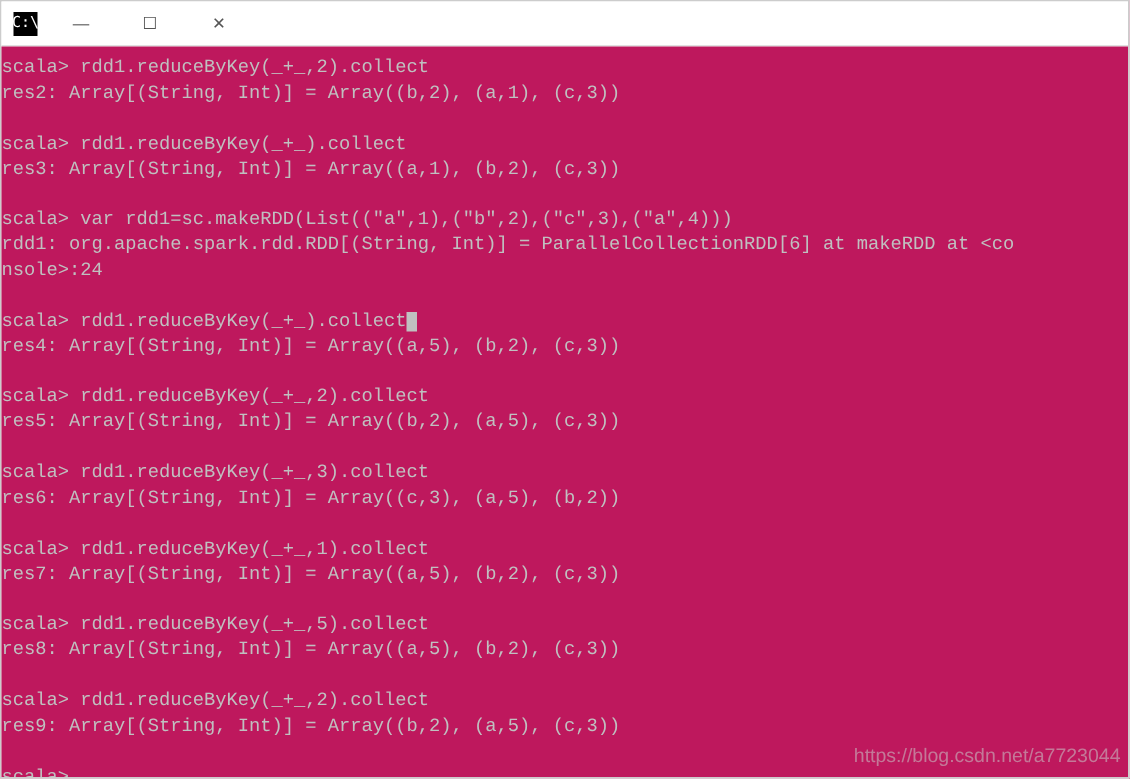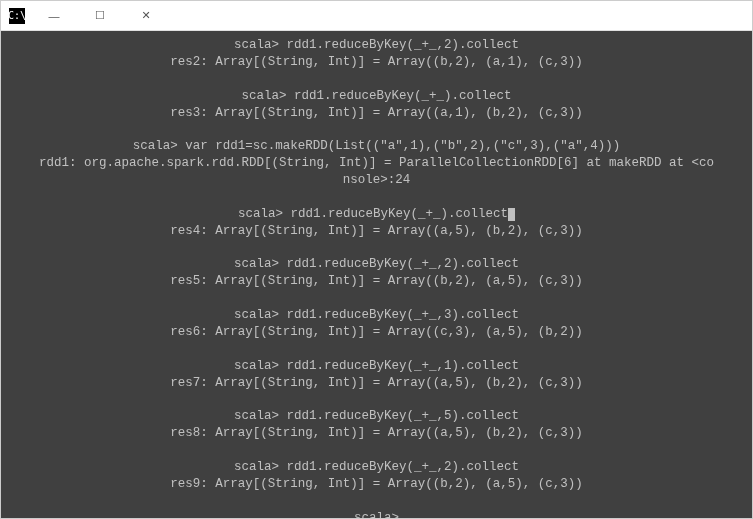--- a/index.html
+++ b/index.html
@@ -53,28 +53,27 @@
       height: 30px;
       display: flex;
       align-items: center;
       justify-content: center;
       color: #555;
       font-family: 'Segoe UI', sans-serif;
       font-size: 11px;
     }
     .terminal {
       flex: 1;
-      background: #404040;
+      background: #be185d;
       color: #c0c0c0;
       padding: 6px 0;
       overflow: hidden;
       white-space: pre;
       line-height: 1.35;
       font-size: 12.5px;
-      text-align: center;
     }
     .terminal .line { display: block; }
     .cursor {
       display: inline-block;
       width: 7px;
       height: 13px;
       background: #c0c0c0;
       vertical-align: text-bottom;
     }
     .watermark {
@@ -96,13 +95,14 @@
     <div class="titlebar">
       <span class="titlebar-icon">C:\</span>
       <div class="window-controls">
         <div class="wc-btn">—</div>
         <div class="wc-btn">☐</div>
         <div class="wc-btn close">✕</div>
       </div>
     </div>
     <div class="terminal" id="terminal"><span class="line">scala&gt; rdd1.reduceByKey(_+_,2).collect</span><span class="line">res2: Array[(String, Int)] = Array((b,2), (a,1), (c,3))</span><span class="line"> </span><span class="line">scala&gt; rdd1.reduceByKey(_+_).collect</span><span class="line">res3: Array[(String, Int)] = Array((a,1), (b,2), (c,3))</span><span class="line"> </span><span class="line">scala&gt; var rdd1=sc.makeRDD(List(("a",1),("b",2),("c",3),("a",4)))</span><span class="line">rdd1: org.apache.spark.rdd.RDD[(String, Int)] = ParallelCollectionRDD[6] at makeRDD at &lt;co</span><span class="line">nsole&gt;:24</span><span class="line"> </span><span class="line">scala&gt; rdd1.reduceByKey(_+_).collect<span class="cursor"></span></span><span class="line">res4: Array[(String, Int)] = Array((a,5), (b,2), (c,3))</span><span class="line"> </span><span class="line">scala&gt; rdd1.reduceByKey(_+_,2).collect</span><span class="line">res5: Array[(String, Int)] = Array((b,2), (a,5), (c,3))</span><span class="line"> </span><span class="line">scala&gt; rdd1.reduceByKey(_+_,3).collect</span><span class="line">res6: Array[(String, Int)] = Array((c,3), (a,5), (b,2))</span><span class="line"> </span><span class="line">scala&gt; rdd1.reduceByKey(_+_,1).collect</span><span class="line">res7: Array[(String, Int)] = Array((a,5), (b,2), (c,3))</span><span class="line"> </span><span class="line">scala&gt; rdd1.reduceByKey(_+_,5).collect</span><span class="line">res8: Array[(String, Int)] = Array((a,5), (b,2), (c,3))</span><span class="line"> </span><span class="line">scala&gt; rdd1.reduceByKey(_+_,2).collect</span><span class="line">res9: Array[(String, Int)] = Array((b,2), (a,5), (c,3))</span><span class="line"> </span><span class="line">scala&gt;</span></div>
   </div>
+  <div class="watermark">https://blog.csdn.net/a7723044</div>
 </div>
 
 </body></html>

